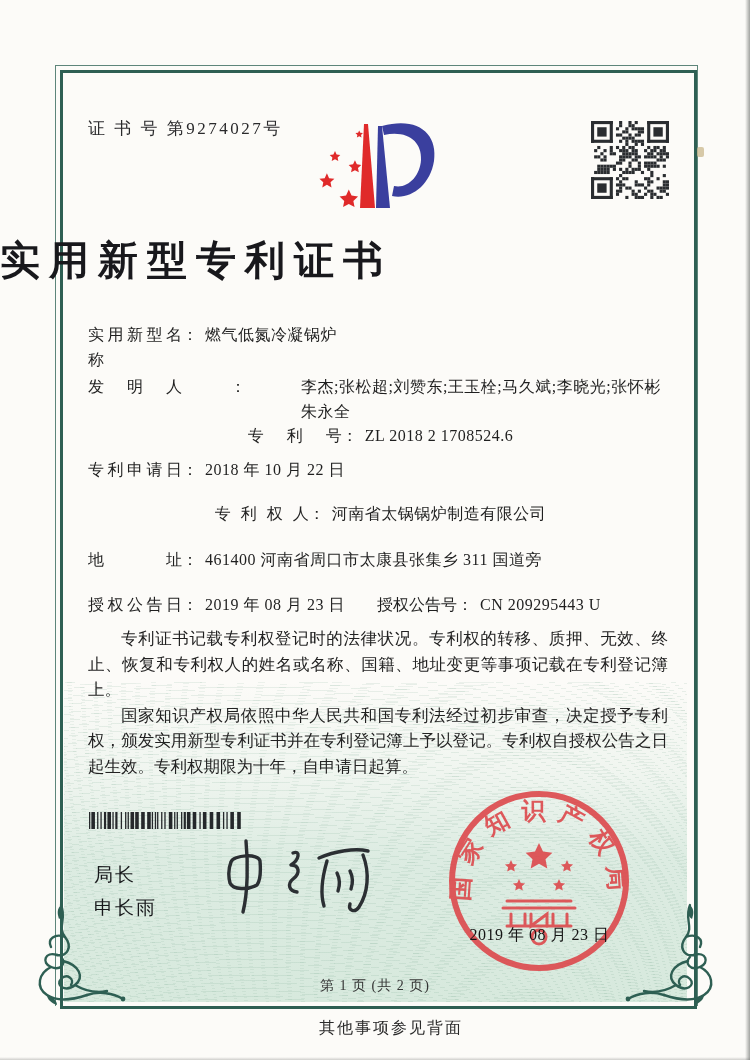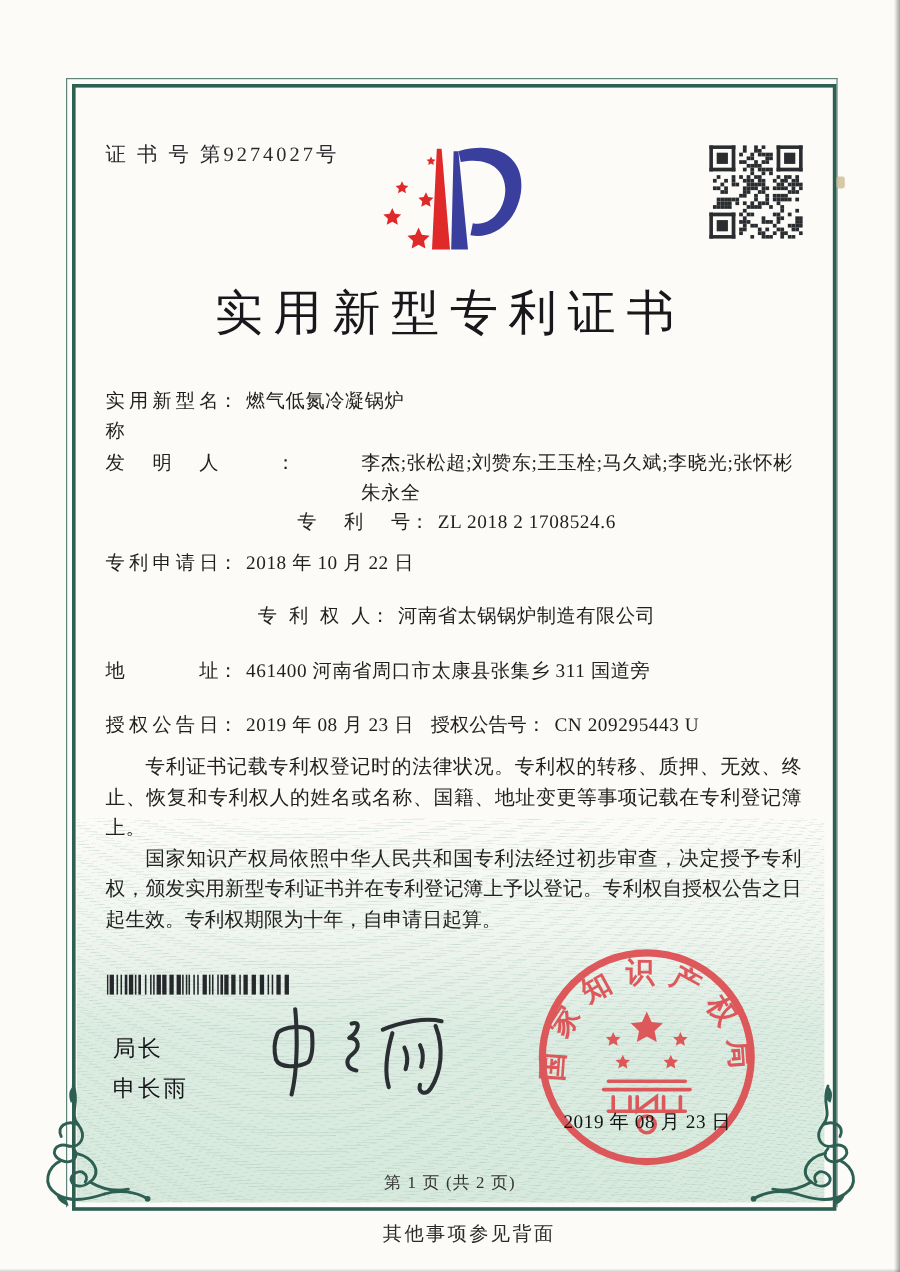--- a/index.html
+++ b/index.html
@@ -29,35 +29,35 @@
   
   .tint{left:64px;top:682px;width:623px;height:320px;
     background:
       repeating-radial-gradient(140% 90% at 30% 185%, rgba(96,152,124,.13) 0 1px, rgba(0,0,0,0) 1px 8px),
       repeating-radial-gradient(150% 95% at 75% 195%, rgba(96,152,124,.10) 0 1px, rgba(0,0,0,0) 1px 9px),
       linear-gradient(to bottom, rgba(218,235,224,0) 0%, rgba(218,235,224,.35) 28%, rgba(215,233,222,.85) 55%, #d7e9dd 100%);}
   
   .cert-no{left:88px;top:117px;font-size:17px;letter-spacing:2.5px;color:#2a2a2c;}
   .logo{left:310px;top:116px;width:152px;height:102px;}
   .qr{left:591px;top:121px;width:78px;height:78px;}
-  .title{left:0;top:233px;width:750px;text-align:center;font-size:40px;font-weight:normal;
+  .title{left:0;top:233px;width:750px;text-align:left;font-size:40px;font-weight:bold;
     letter-spacing:9px;color:#18181c;}
   
   .frow{left:88px;width:585px;font-size:16px;line-height:25px;display:flex;align-items:flex-start;}
   .flabel{display:inline-block;width:94px;text-align:justify;text-align-last:justify;flex:none;}
   .fcolon{flex:none;margin-right:7px;}
   .fvalue{letter-spacing:.5px;}
   .r-name{top:322px;}
   .r-inventor{top:374px;gap:48px;}
   .r-patentno{top:423px;justify-content:center;}
   .r-filing{top:457px;align-items:flex-end;}
   .r-patentee{top:501px;justify-content:center;}
   .r-address{top:547px;}
   .r-grant{top:592px;}
-  .pair2{margin-left:14px;display:inline-flex;}
+  .pair2{margin-left:32px;display:inline-flex;}
   
   .body-text{left:88px;top:626px;width:580px;font-size:16.5px;line-height:25.5px;
     text-align:justify;color:#222;}
   .body-text p{margin:0;text-indent:2em;}
   
   .barcode{left:89px;top:812px;width:155px;height:17px;}
   .signer{left:94px;top:858px;font-size:19px;line-height:33px;letter-spacing:2px;color:#17181b;}
   .signature{left:203px;top:832px;width:185px;height:90px;}
   .seal{left:445px;top:787px;width:188px;height:188px;}
   .seal-date{left:447px;top:925px;width:185px;text-align:center;font-size:16px;

